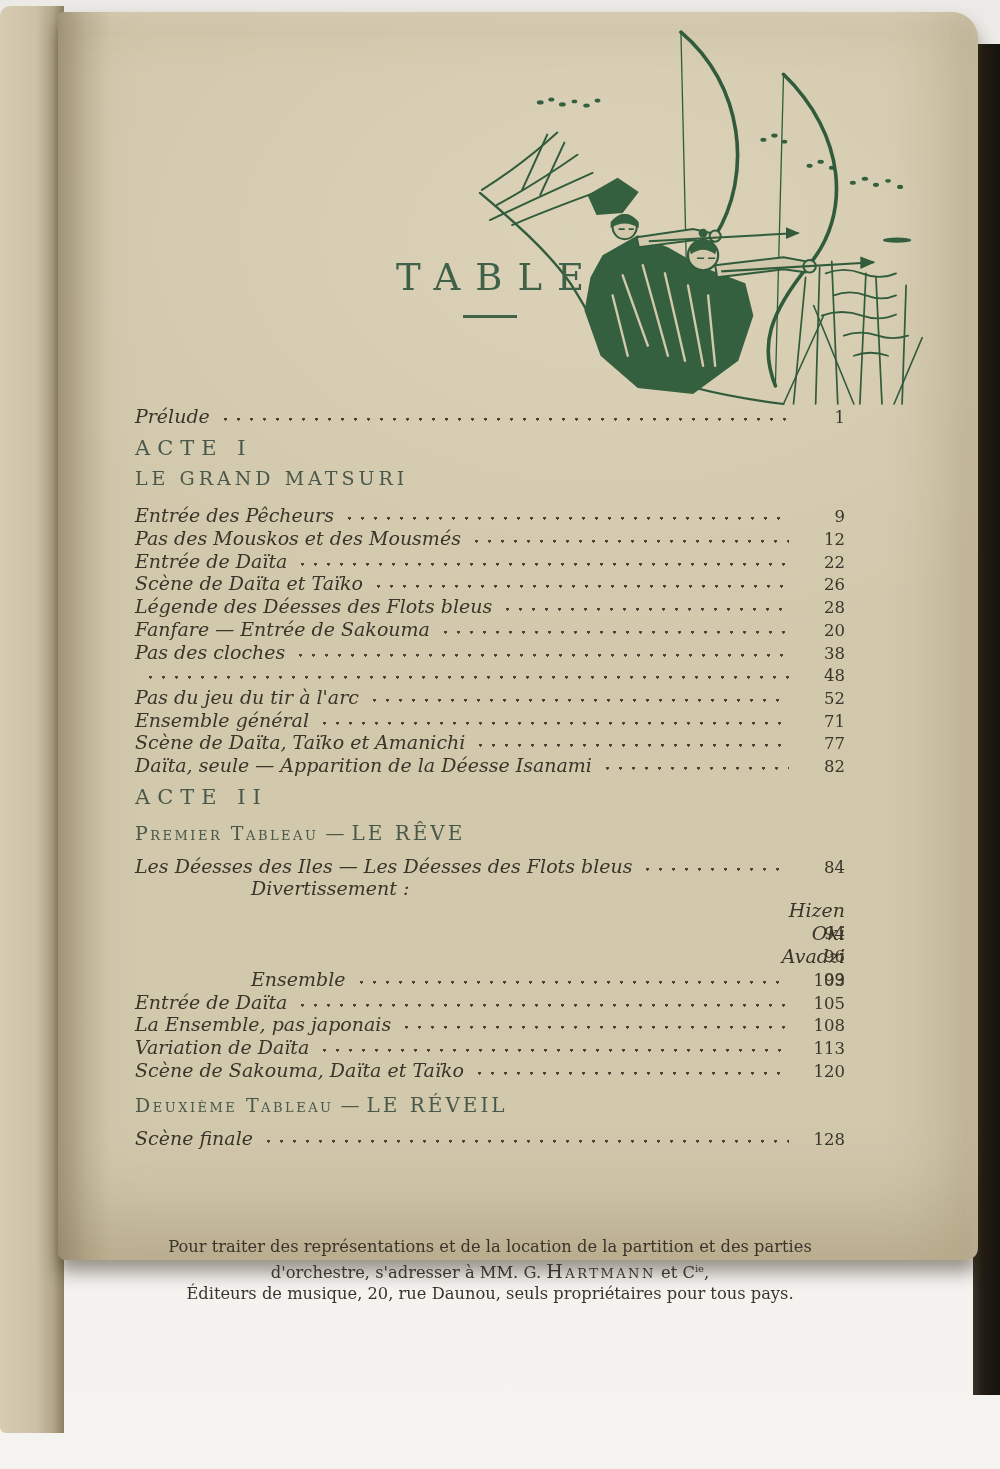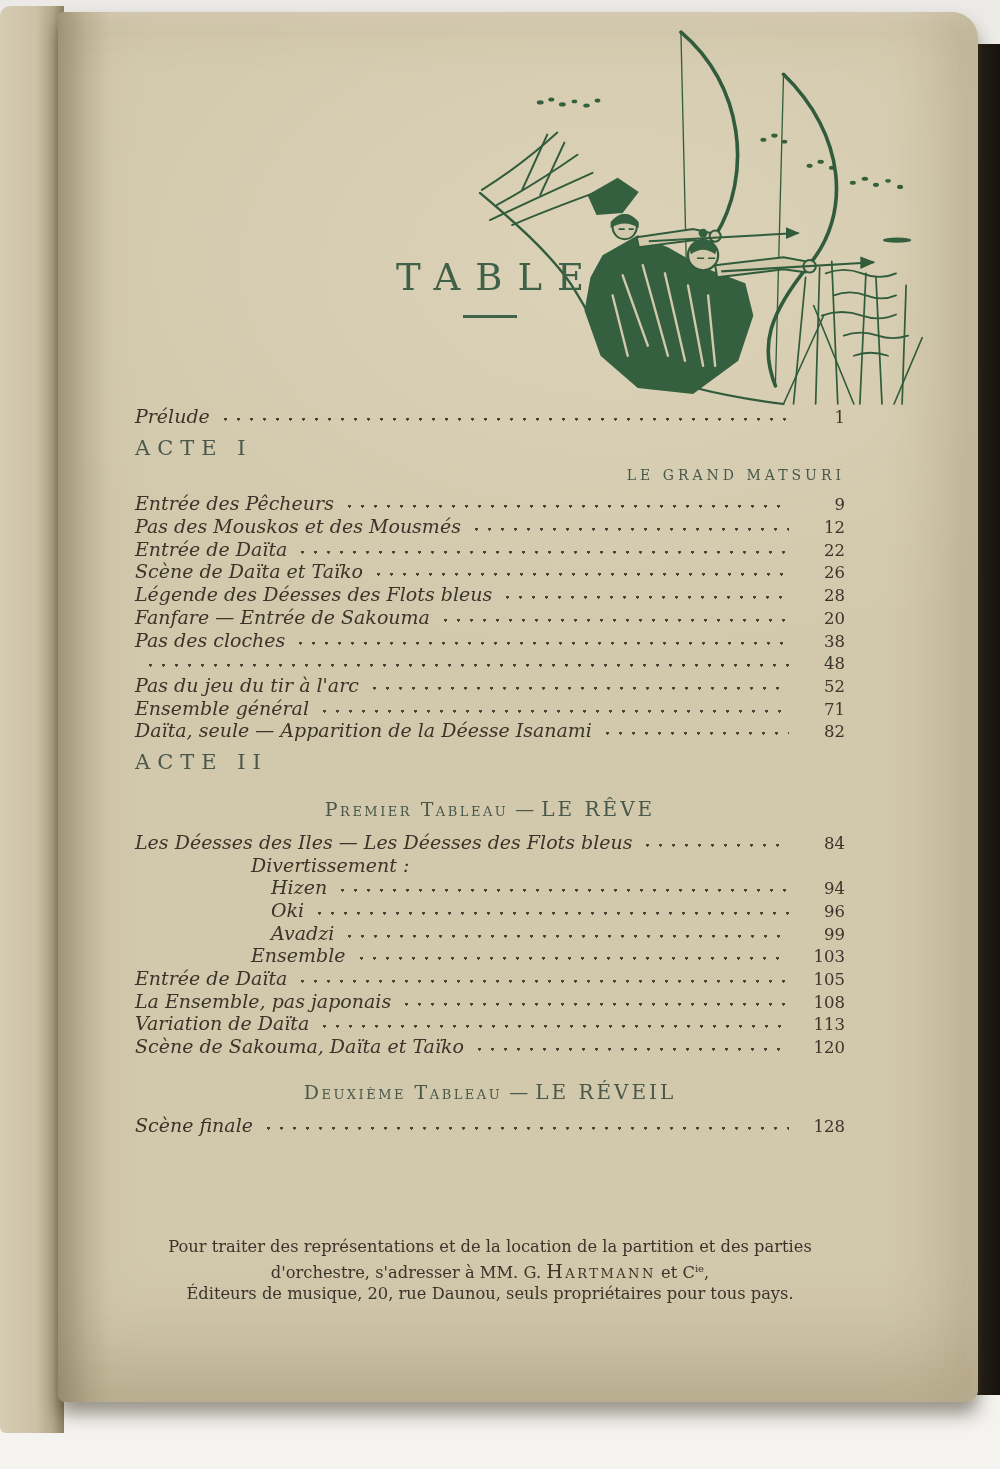--- a/index.html
+++ b/index.html
@@ -15,21 +15,21 @@
     background:linear-gradient(90deg,#d6ccb2 0%, #cdc2a7 55%, #b4a88b 82%, #8c8060 100%);
     border-radius:10px 0 0 6px;
   }
   
   .cover {
     position:absolute; right:0; top:44px; bottom:74px; width:27px;
     background:linear-gradient(90deg,#3a3327 0%, #221d15 35%, #17130d 100%);
   }
   
   .page {
-    position:absolute; left:58px; top:12px; width:920px; height:1390px;
+    position:absolute; left:58px; top:12px; width:920px; height:1248px;
     background:
       radial-gradient(ellipse 900px 600px at 60% 18%, rgba(255,250,230,.20), rgba(255,250,230,0) 70%),
       #d2c8ac;
     border-radius:6px 26px 12px 8px;
     box-shadow:
       0 12px 18px rgba(40,30,10,.45),
       inset 0 -55px 80px rgba(120,100,65,.22),
       inset -35px 0 60px rgba(120,100,65,.15),
       inset 0 8px 18px rgba(255,252,240,.25);
   }
@@ -48,24 +48,24 @@
   .toc { position:absolute; left:77px; top:392px; width:710px; color:#3a352a; }
   .toc-row { display:flex; align-items:flex-end; height:22.7px; }
   .toc-title { font-style:italic; font-size:19px; white-space:nowrap; }
   .leader {
     flex:1; height:12px; margin:0 10px 3px 9px;
     background-image:radial-gradient(circle 1.4px at 50% 60%, #4a4334 98%, rgba(0,0,0,0));
     background-size:13px 12px; background-repeat:repeat-x; background-position:left bottom;
   }
   .toc-page { font-size:16.5px; width:46px; text-align:right; font-style:normal; }
   .indent-2 { padding-left:116px; }
-  .indent-3 { padding-left:136px; }
+  .indent-3 { padding-left:136px;flex-direction:column; }
   .acte-heading { text-align:left; font-size:21px; letter-spacing:7px; color:#49584a; margin-top:9px; margin-bottom:7px; }
-  .acte-subheading { text-align:right; font-size:14px; letter-spacing:4px; color:#49584a; margin-bottom:9px; }
-  .tableau-line { text-align:center; color:#49584a; margin:23px 0 9px; }
+  .acte-subheading { text-align:left; font-size:19px; letter-spacing:4px; color:#49584a; margin-bottom:15px; }
+  .tableau-line { text-align:left; color:#49584a; margin:12px 0 9px; }
   .smallcaps { font-variant:small-caps; font-size:19px; letter-spacing:2.5px; }
   .tableau-dash { font-size:19px; padding:0 7px; }
   .tableau-title { font-size:20px; letter-spacing:3px; }
   
   .footer { position:absolute; top:1224px; left:77px; width:710px; text-align:center; font-size:16.3px; line-height:21.5px; color:#3a352a; }
   .footer sup { font-size:10px; }
 </style>
 </head>
 <body>
 
@@ -214,20 +214,25 @@
     <span class="toc-title">Pas du jeu du tir à l'arc</span>
     <span class="leader"></span>
     <span class="toc-page">52</span>
   </div>
         <div class="toc-row">
     <span class="toc-title">Ensemble général</span>
     <span class="leader"></span>
     <span class="toc-page">71</span>
   </div>
         <div class="toc-row">
+    <span class="toc-title">Scène de Daïta, Taïko et Amanichi</span>
+    <span class="leader"></span>
+    <span class="toc-page">77</span>
+  </div>
+        <div class="toc-row">
     <span class="toc-title">Daïta, seule — Apparition de la Déesse Isanami</span>
     <span class="leader"></span>
     <span class="toc-page">82</span>
   </div>
       </div>
 
     <div class="acte-heading">ACTE II</div>
     <div class="tableau-line">
       <span class="smallcaps">Premier Tableau</span><span class="tableau-dash">—</span><span class="tableau-title">LE RÊVE</span>
     </div>

